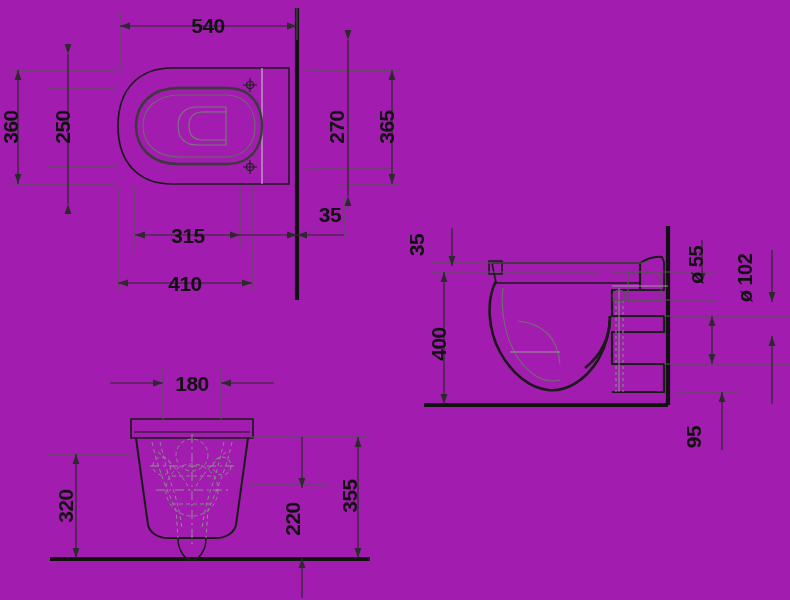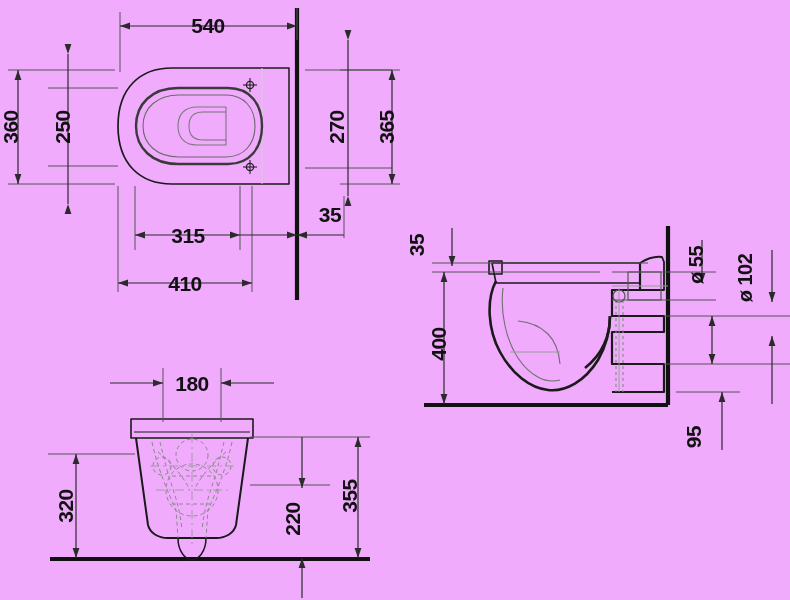--- a/index.html
+++ b/index.html
@@ -1,21 +1,21 @@
 <!DOCTYPE html>
 <html><head>
 <meta charset="utf-8">
 <style>
   html,body{margin:0;padding:0;background:#ffffff;}
   body{
     width:790px;height:600px;
     font-family:"Liberation Sans", sans-serif;
     overflow:hidden;
   }
-  #sheet{position:relative;width:790px;height:600px;background:#f0abfc;}
+  #sheet{position:relative;width:790px;height:600px;background:#a21caf;}
   svg#drawing{position:absolute;left:0;top:0;width:790px;height:600px;display:block;}
   .dimtext{
     font-family:"Liberation Sans", sans-serif;
     font-weight:bold;
     font-size:21px;
     fill:#111111;
     letter-spacing:-0.5px;
   }
   .dimtext.small{font-size:20px;}
 </style>

